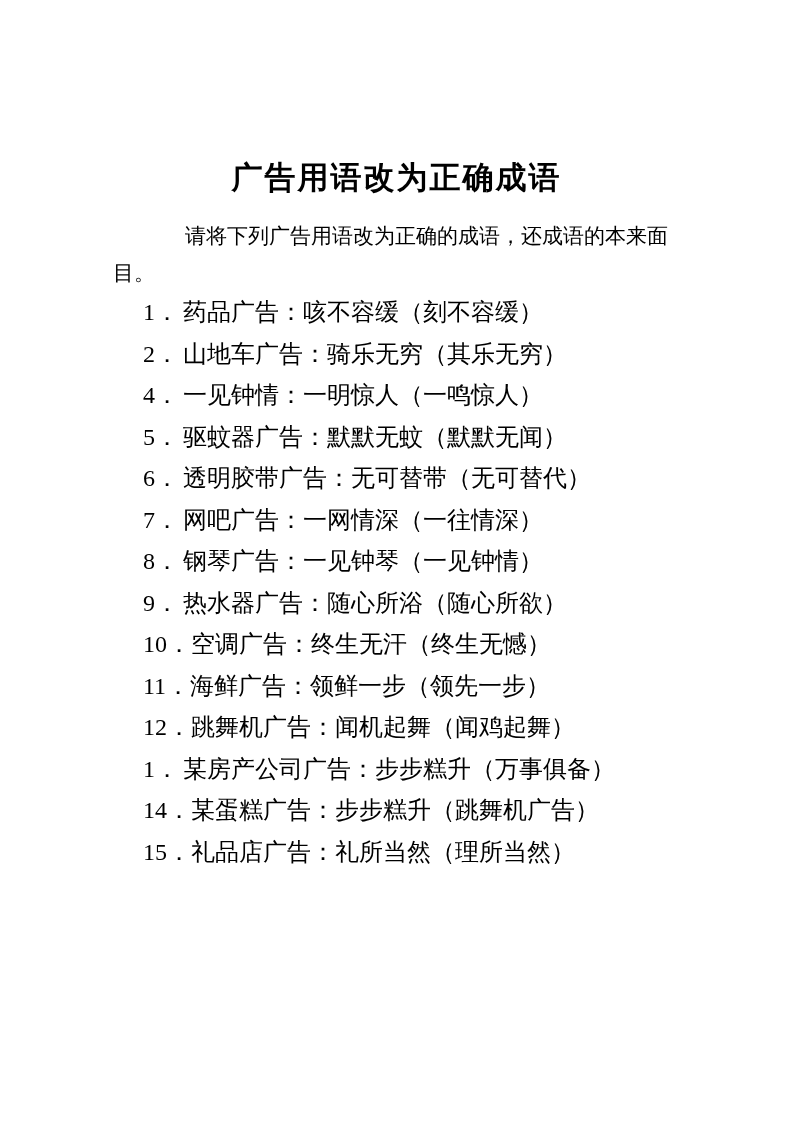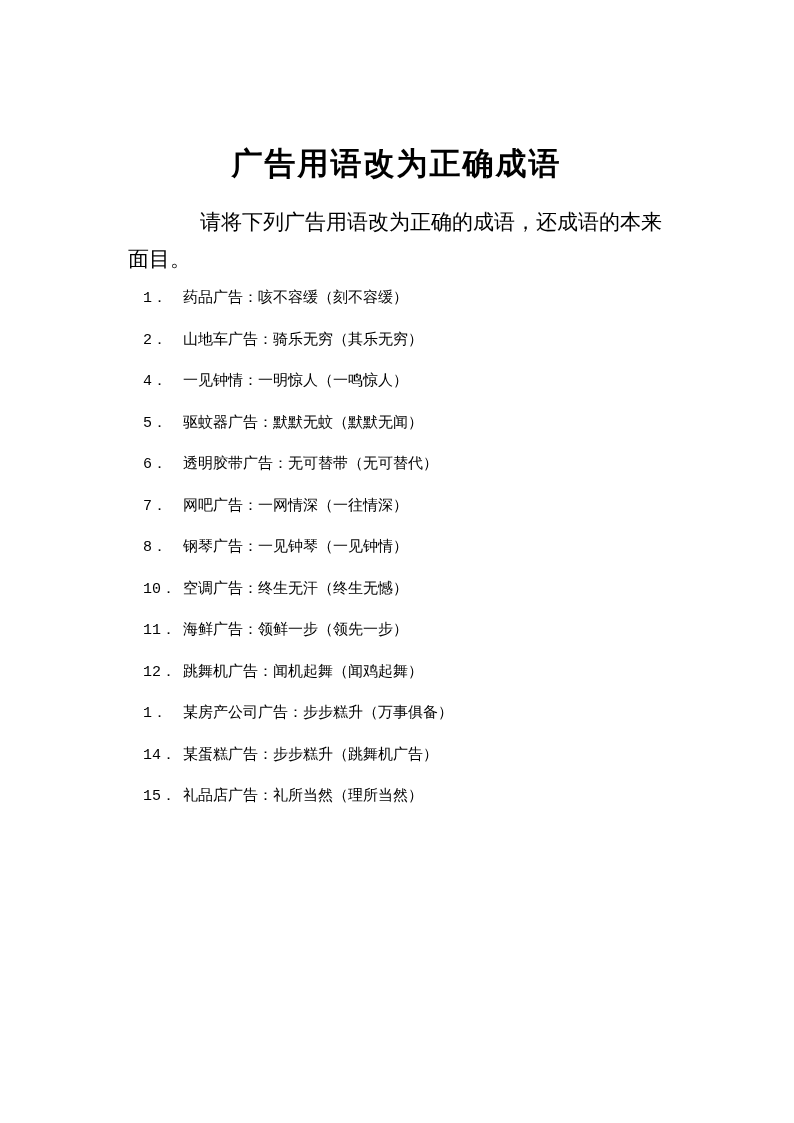--- a/index.html
+++ b/index.html
@@ -13,53 +13,52 @@
     height: 1123px;
     margin: 0 auto;
     background: #ffffff;
     color: #000000;
     font-family: "Liberation Serif", "DejaVu Serif", serif;
     box-sizing: border-box;
     padding: 140px 114px 0 113px;
     overflow: hidden;
   }
   .doc-title {
-    margin: 2px;
+    margin: 16px;
     font-size: 31px;
     font-weight: bold;
     letter-spacing: 2px;
     text-align: center;
     line-height: 44px;
     white-space: nowrap;
   }
   .section-heading {
     margin: 76px 0 0 0;
     padding-left: 28px;
     font-size: 21px;
     font-weight: normal;
     line-height: 28px;
   }
   .intro-paragraph {
-    margin: 18px 0 0 15px;
+    margin: 18px 0 0 0;
     font-size: 21px;
     line-height: 37px;
     text-indent: 72px;
     text-align: left;
   }
   .idiom-list {
     list-style: none;
     margin: 0;
     padding: 0;
   }
   .idiom-list li {
-    font-size: 15px;
+    font-size: 24px;
     line-height: 41.5px;
     padding-left: 30px;
     white-space: nowrap;
-    font-family: Liberation Mono, monospace;
   }
   .item-num {
     display: inline-block;
     min-width: 40px;
   }
 </style>
 </head>
 <body>
 
 <div class="page">
@@ -85,20 +84,23 @@
     <li>
       <span class="item-num">6．</span><span class="item-text">透明胶带广告：无可替带（无可替代）</span>
     </li>
     <li>
       <span class="item-num">7．</span><span class="item-text">网吧广告：一网情深（一往情深）</span>
     </li>
     <li>
       <span class="item-num">8．</span><span class="item-text">钢琴广告：一见钟琴（一见钟情）</span>
     </li>
     <li>
+      <span class="item-num">9．</span><span class="item-text">热水器广告：随心所浴（随心所欲）</span>
+    </li>
+    <li>
       <span class="item-num">10．</span><span class="item-text">空调广告：终生无汗（终生无憾）</span>
     </li>
     <li>
       <span class="item-num">11．</span><span class="item-text">海鲜广告：领鲜一步（领先一步）</span>
     </li>
     <li>
       <span class="item-num">12．</span><span class="item-text">跳舞机广告：闻机起舞（闻鸡起舞）</span>
     </li>
     <li>
       <span class="item-num">1．</span><span class="item-text">某房产公司广告：步步糕升（万事俱备）</span>

